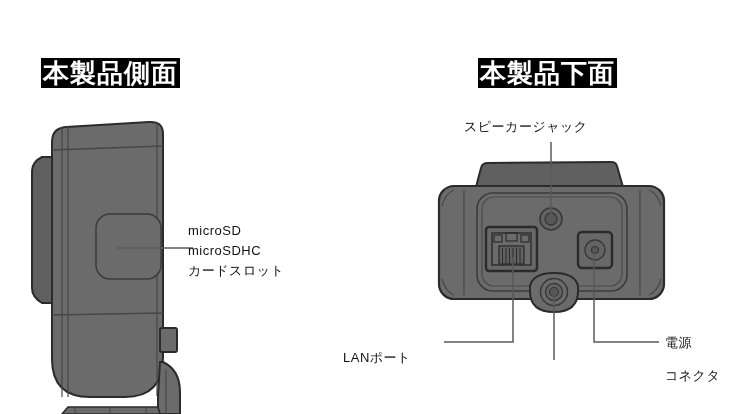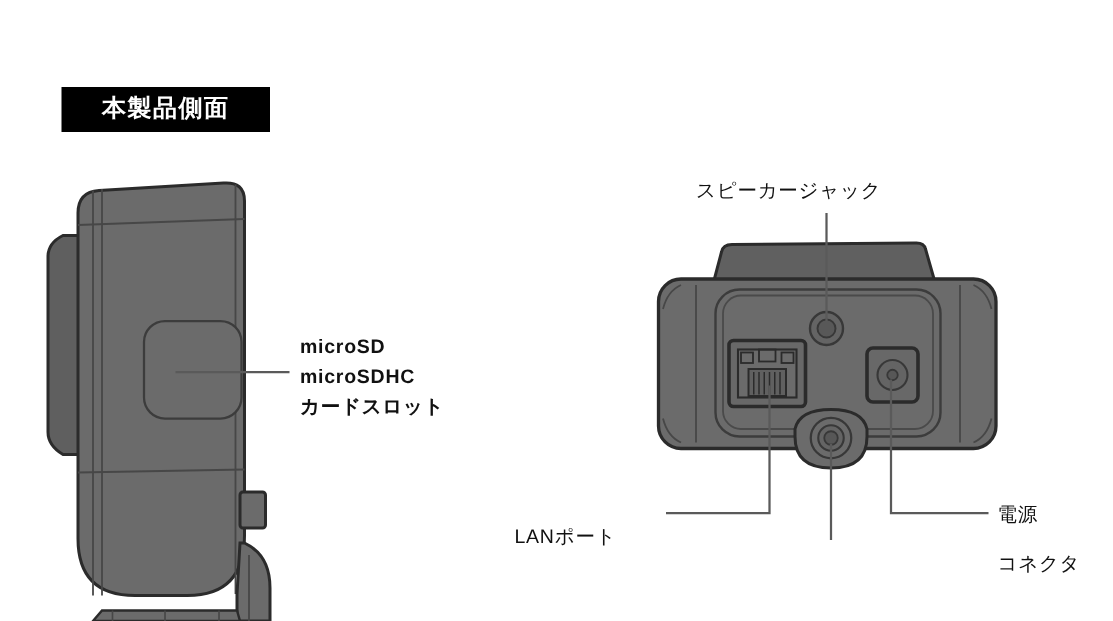--- a/index.html
+++ b/index.html
@@ -3,30 +3,30 @@
 <meta charset="utf-8">
 <style>
   html,body{margin:0;padding:0;background:#fff;}
   .canvas{
     position:relative;width:742px;height:414px;background:#ffffff;overflow:hidden;
     font-family:"Liberation Sans","DejaVu Sans",sans-serif;color:#111;
   }
   .canvas svg{position:absolute;left:0;top:0;}
   .hdr{
     position:absolute;height:30px;width:139px;background:#000;color:#fff;
-    font-size:16px;font-weight:700;letter-spacing:1px;line-height:30px;
+    font-size:26px;font-weight:700;letter-spacing:1px;line-height:30px;
     text-align:center;white-space:nowrap;
   }
   .hdr-side{left:41px;top:58px;}
   .hdr-bottom{left:478px;top:58px;}
   .callout{
     position:absolute;font-size:13px;line-height:20px;color:#111;
     white-space:pre-line;letter-spacing:0.5px;
   }
-  .lbl-cardslot{left:200px;top:221px;font-weight:bold;}
+  .lbl-cardslot{left:188px;top:221px;}
   .lbl-speaker{left:464px;top:117px;white-space:nowrap;}
   .lbl-lan{left:343px;top:348px;white-space:nowrap;}
   .lbl-stand{left:483px;top:364px;white-space:nowrap;letter-spacing:1px;}
   .lbl-power{left:665px;top:326px;line-height:33px;}
 </style>
 </head>
 <body>
 
 <div class="canvas">
 
@@ -102,20 +102,21 @@
       </g>
 
       <path d="M551,142 L551,214" fill="none" stroke="#5a5a5a" stroke-width="1.5"></path>
       <path d="M513,257 L513,342 L444,342" fill="none" stroke="#5a5a5a" stroke-width="1.5"></path>
       <path d="M554,296 L554,360" fill="none" stroke="#5a5a5a" stroke-width="1.5"></path>
       <path d="M594,253 L594,342 L659,342" fill="none" stroke="#5a5a5a" stroke-width="1.5"></path>
     </g>
   </svg>
 
   <div class="hdr hdr-side">本製品側面</div>
+  <div class="hdr hdr-bottom">本製品下面</div>
 
   <div class="callout lbl-cardslot">microSD
 microSDHC
 カードスロット</div>
   <div class="callout lbl-speaker">スピーカージャック</div>
   <div class="callout lbl-lan">LANポート</div>
   <div class="callout lbl-power">電源
 コネクタ</div>
 </div>
 

